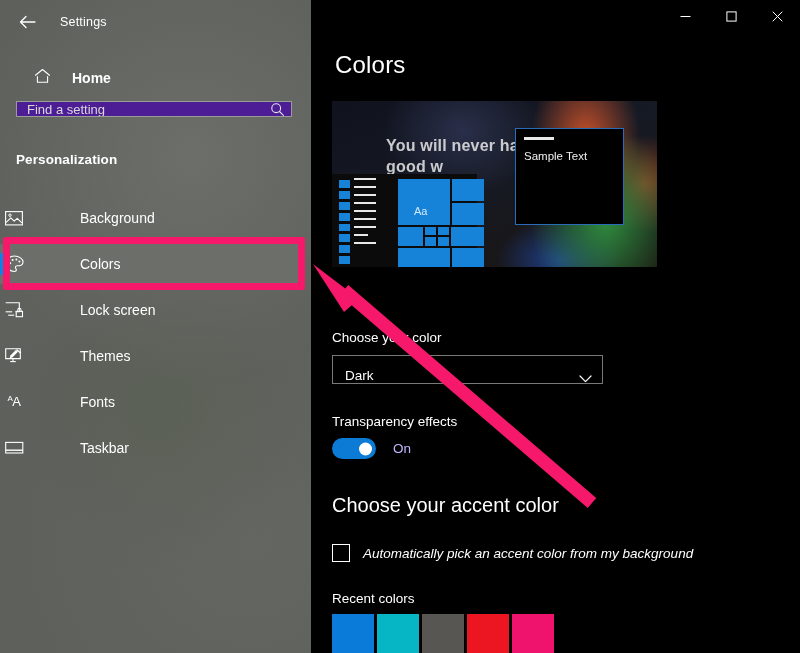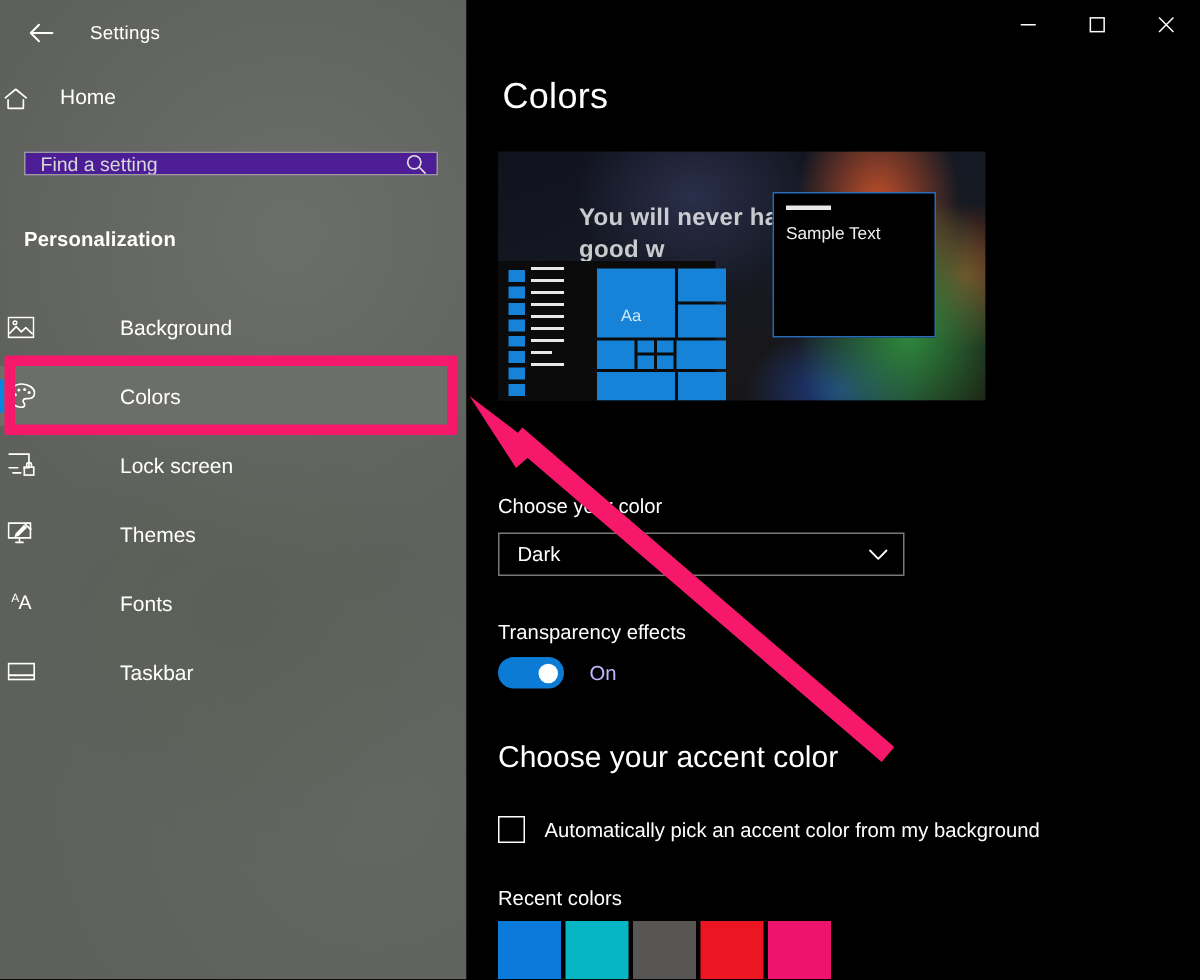--- a/index.html
+++ b/index.html
@@ -63,22 +63,23 @@
     letter-spacing: .2px;
   }
 
   
   .home-row {
     position: absolute;
     left: 0; top: 56px;
     width: 290px;
     height: 30px;
     display: flex;
-    align-items: flex-start;
-    padding-left: 0;
+    align-items: flex-end;
+    padding-left: 32px;
+    font-weight: bold;
   }
   .home-icon {
     width: 20px; height: 20px;
     display: flex; align-items: center; justify-content: center;
     color: #ffffff;
   }
   .home-label {
     margin-left: 20px;
     font-size: 14px;
     color: #ffffff;
@@ -298,21 +299,21 @@
   .lbl-transparency { left: 21px; top: 414px; }
 
   .dropdown {
     position: absolute;
     left: 21px; top: 355px;
     width: 271px;
     height: 29px;
     background: #000000;
     border: 1px solid #797979;
     display: flex;
-    align-items: center;
+    align-items: flex-end;
     justify-content: space-between;
     padding: 0 10px 0 12px;
   }
   .dropdown-value { font-size: 13.5px; color: #ffffff; }
   .dropdown-caret { color: #ffffff; display: flex; align-items: center; }
 
   .toggle-row {
     position: absolute;
     left: 21px; top: 438px;
     display: flex;
@@ -356,20 +357,21 @@
     width: 18px; height: 18px;
     border: 1.6px solid #ffffff;
     background: #000000;
     flex: none;
   }
   .checkbox-label {
     margin-left: 13px;
     font-size: 13.5px;
     color: #ffffff;
     white-space: nowrap;
+    font-style: italic;
   }
 
   .recent-label {
     position: absolute;
     left: 21px; top: 591px;
     font-size: 13.5px;
     color: #ffffff;
   }
   .swatches {
     position: absolute;

